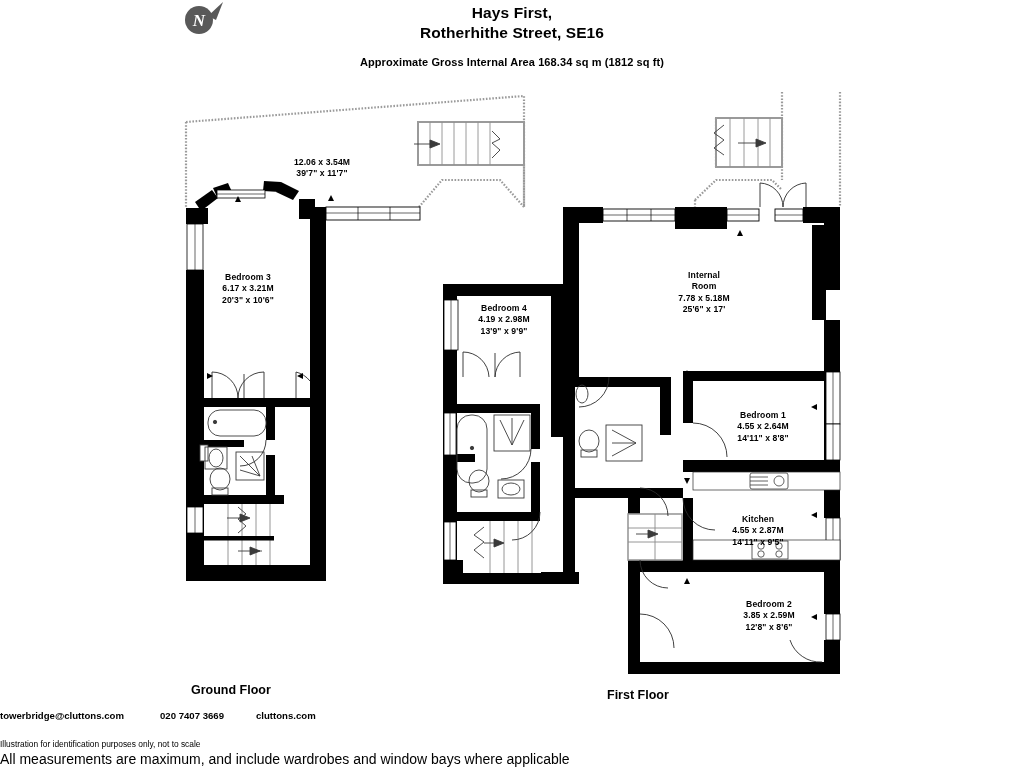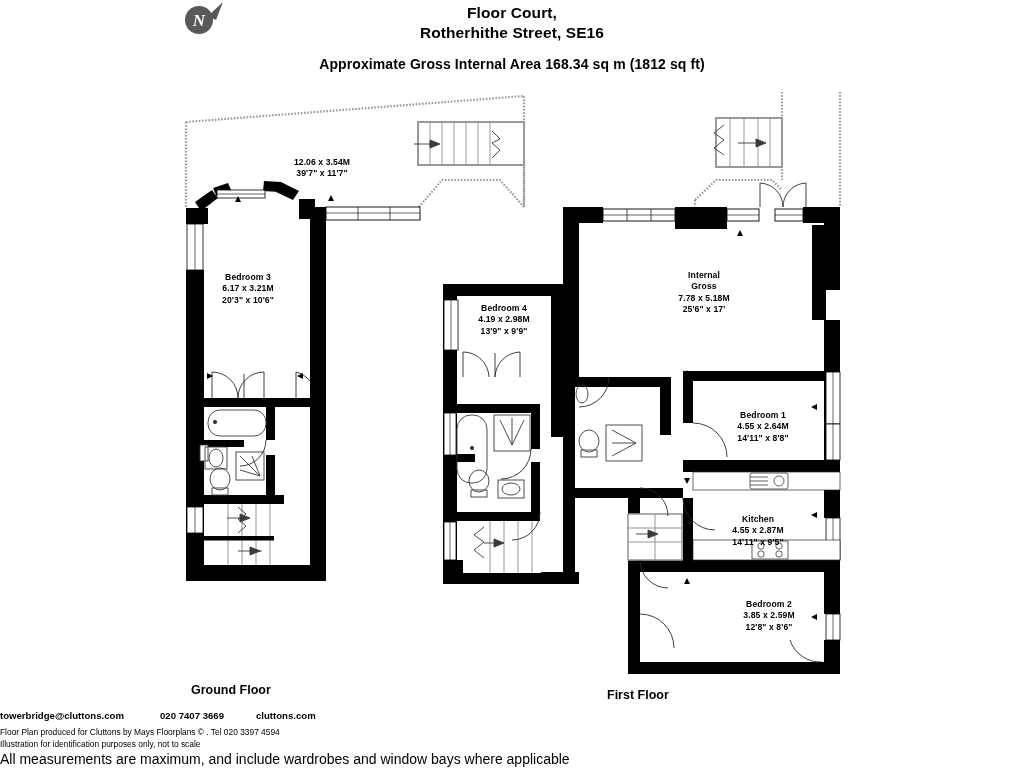--- a/index.html
+++ b/index.html
@@ -25,21 +25,21 @@
   .hdr {
     position: absolute;
     left: 0;
     width: 1024px;
     text-align: center;
     font-weight: bold;
     letter-spacing: 0.1px;
   }
   #title-line1 { top: 4px;  font-size: 15.5px; }
   #title-line2 { top: 24px; font-size: 15.5px; }
-  #area-line   { top: 56px; font-size: 14px; }
+  #area-line   { top: 56px; font-size: 11px; }
 
   
   #compass {
     position: absolute;
     left: 178px; top: 0px;
     width: 52px; height: 42px;
   }
 
   
   #plan-svg {
@@ -84,21 +84,21 @@
   #contact-phone { margin-right: 32px; }
   #disclaimer1 { top: 727px; font-size: 8.4px; }
   #disclaimer2 { top: 739px; font-size: 8.4px; }
   #disclaimer3 { top: 751px; font-size: 14px; }
 </style>
 </head>
 <body>
 
 <div id="plan-root">
 
-  <div class="hdr" id="title-line1">Floor Court,</div>
+  <div class="hdr" id="title-line1">Hays First,</div>
   <div class="hdr" id="title-line2">Rotherhithe Street, SE16</div>
   <div class="hdr" id="area-line">Approximate Gross Internal Area  168.34 sq m  (1812 sq ft)</div>
 
   <div id="compass">
     <svg width="52" height="42" viewBox="0 0 52 42" xmlns="http://www.w3.org/2000/svg">
       <path d="M30 16 L45 2 L38 20 Z" fill="#595959"></path>
       <circle cx="21" cy="20" r="14" fill="#595959"></circle>
       <text x="21" y="26" text-anchor="middle" font-family="Liberation Serif, serif" font-size="17" font-style="italic" font-weight="bold" fill="#ffffff">N</text>
     </svg>
   </div>
@@ -463,21 +463,21 @@
   </div>
 
   <div class="rlabel" style="left:198px; top:272px; width:100px;">
     <div>Bedroom 3</div>
     <div>6.17 x 3.21M</div>
     <div>20'3" x 10'6"</div>
   </div>
 
   <div class="rlabel" style="left:654px; top:270px; width:100px;">
     <div>Internal</div>
-    <div>Gross</div>
+    <div>Room</div>
     <div>7.78 x 5.18M</div>
     <div>25'6" x 17'</div>
   </div>
 
   <div class="rlabel" style="left:454px; top:303px; width:100px;">
     <div>Bedroom 4</div>
     <div>4.19 x 2.98M</div>
     <div>13'9" x 9'9"</div>
   </div>
 
@@ -498,17 +498,16 @@
     <div>3.85 x 2.59M</div>
     <div>12'8" x 8'6"</div>
   </div>
 
   <div class="floorname" id="ground-floor-label">Ground Floor</div>
   <div class="floorname" id="first-floor-label">First Floor</div>
 
   <div class="ftr" id="contact-row">
     <span id="contact-email">towerbridge@cluttons.com</span><span id="contact-phone">020 7407 3669</span><span id="contact-site">cluttons.com</span>
   </div>
-  <div class="ftr" id="disclaimer1">Floor Plan produced for Cluttons by Mays Floorplans © . Tel 020 3397 4594</div>
   <div class="ftr" id="disclaimer2">Illustration for identification purposes only, not to scale</div>
   <div class="ftr" id="disclaimer3">All measurements are maximum, and include wardrobes and window bays where applicable</div>
 
 </div>
 
 </body></html>

